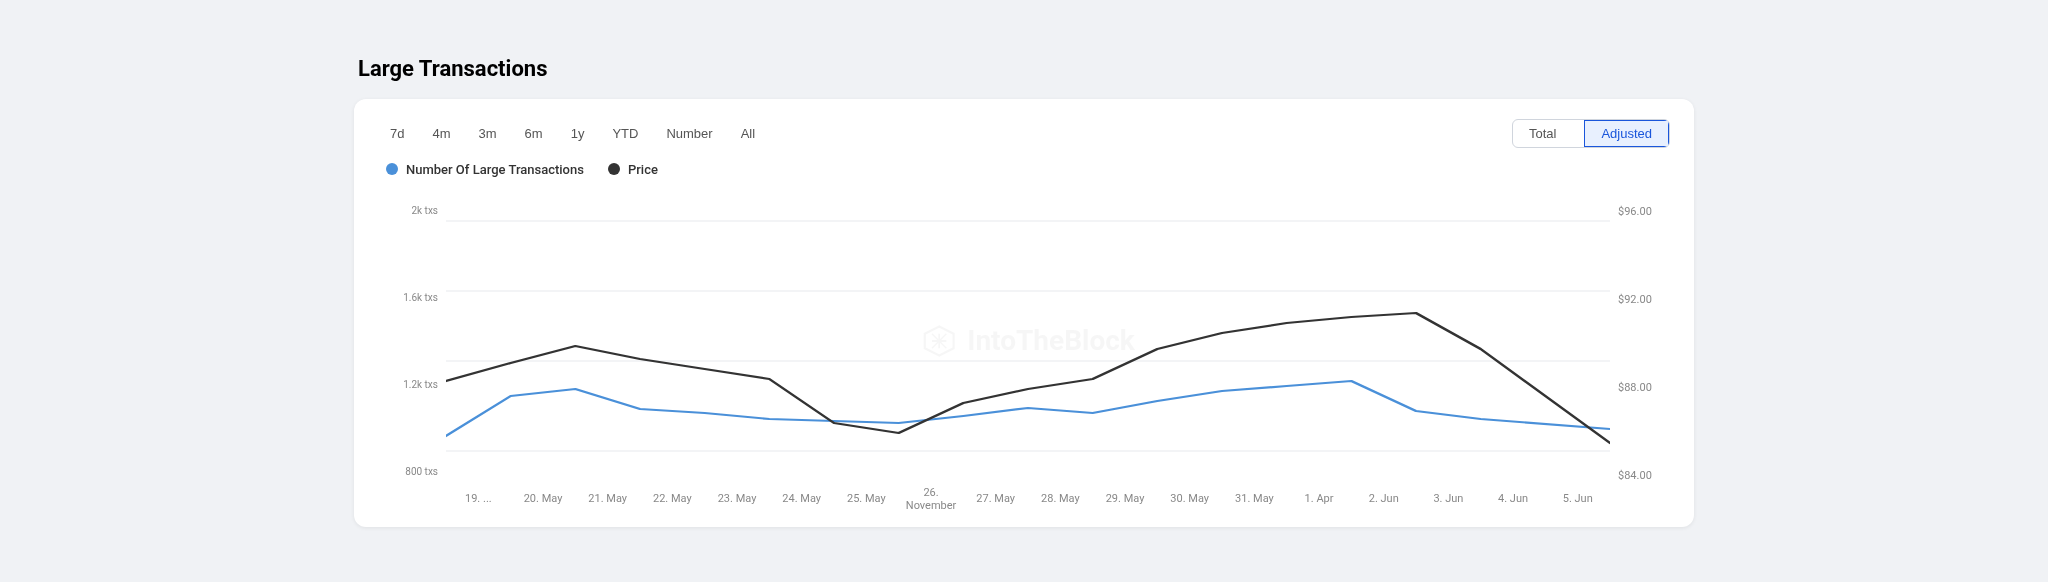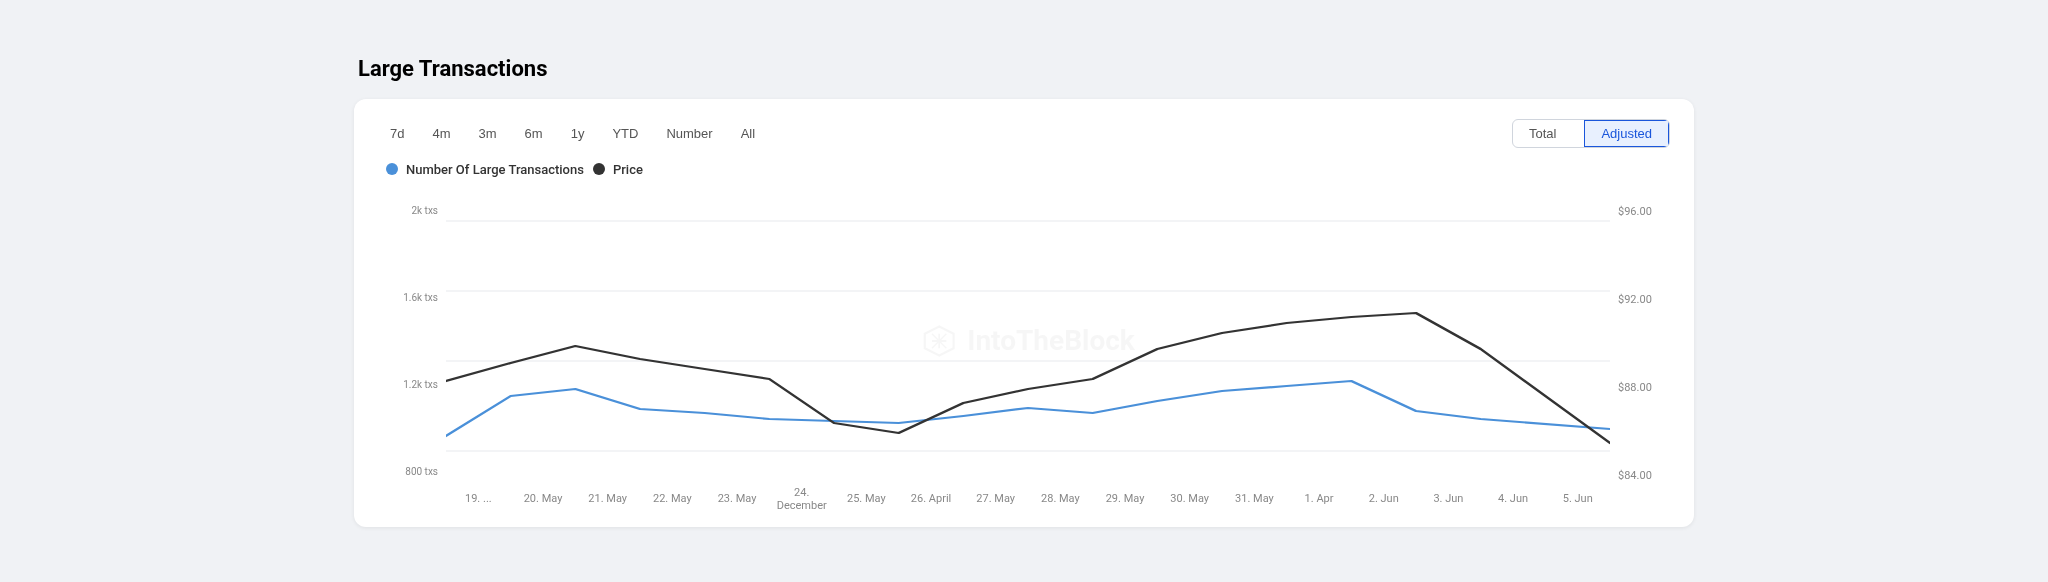--- a/index.html
+++ b/index.html
@@ -68,21 +68,21 @@
       font-weight: 500;
     }
     .toggle-btn.active {
       background: #e8f0fe;
       color: #1a56db;
       border: 1.5px solid #1a56db;
       border-radius: 0;
     }
     .legend {
       display: flex;
-      gap: 9px;
+      gap: 24px;
       margin-bottom: 24px;
       padding-left: 8px;
     }
     .legend-item {
       display: flex;
       align-items: center;
       gap: 8px;
       font-size: 13px;
       color: #333;
       font-weight: 500;
@@ -251,23 +251,23 @@
           <polyline points="0,180 50,162 100,145 150,158 200,168 250,178 300,222 350,232 400,202 450,188 500,178 550,148 600,132 650,122 700,116 750,112 800,148 900,242" fill="none" stroke="#333333" stroke-width="2.2" stroke-linejoin="round" stroke-linecap="round"></polyline>
         </svg>
       </div>
 
       <div class="x-axis">
         <span class="x-label">19. ...</span>
         <span class="x-label">20. May</span>
         <span class="x-label">21. May</span>
         <span class="x-label">22. May</span>
         <span class="x-label">23. May</span>
-        <span class="x-label">24. December</span>
+        <span class="x-label">24. May</span>
         <span class="x-label">25. May</span>
-        <span class="x-label">26. April</span>
+        <span class="x-label">26. November</span>
         <span class="x-label">27. May</span>
         <span class="x-label">28. May</span>
         <span class="x-label">29. May</span>
         <span class="x-label">30. May</span>
         <span class="x-label">31. May</span>
         <span class="x-label">1. Apr</span>
         <span class="x-label">2. Jun</span>
         <span class="x-label">3. Jun</span>
         <span class="x-label">4. Jun</span>
         <span class="x-label">5. Jun</span>

